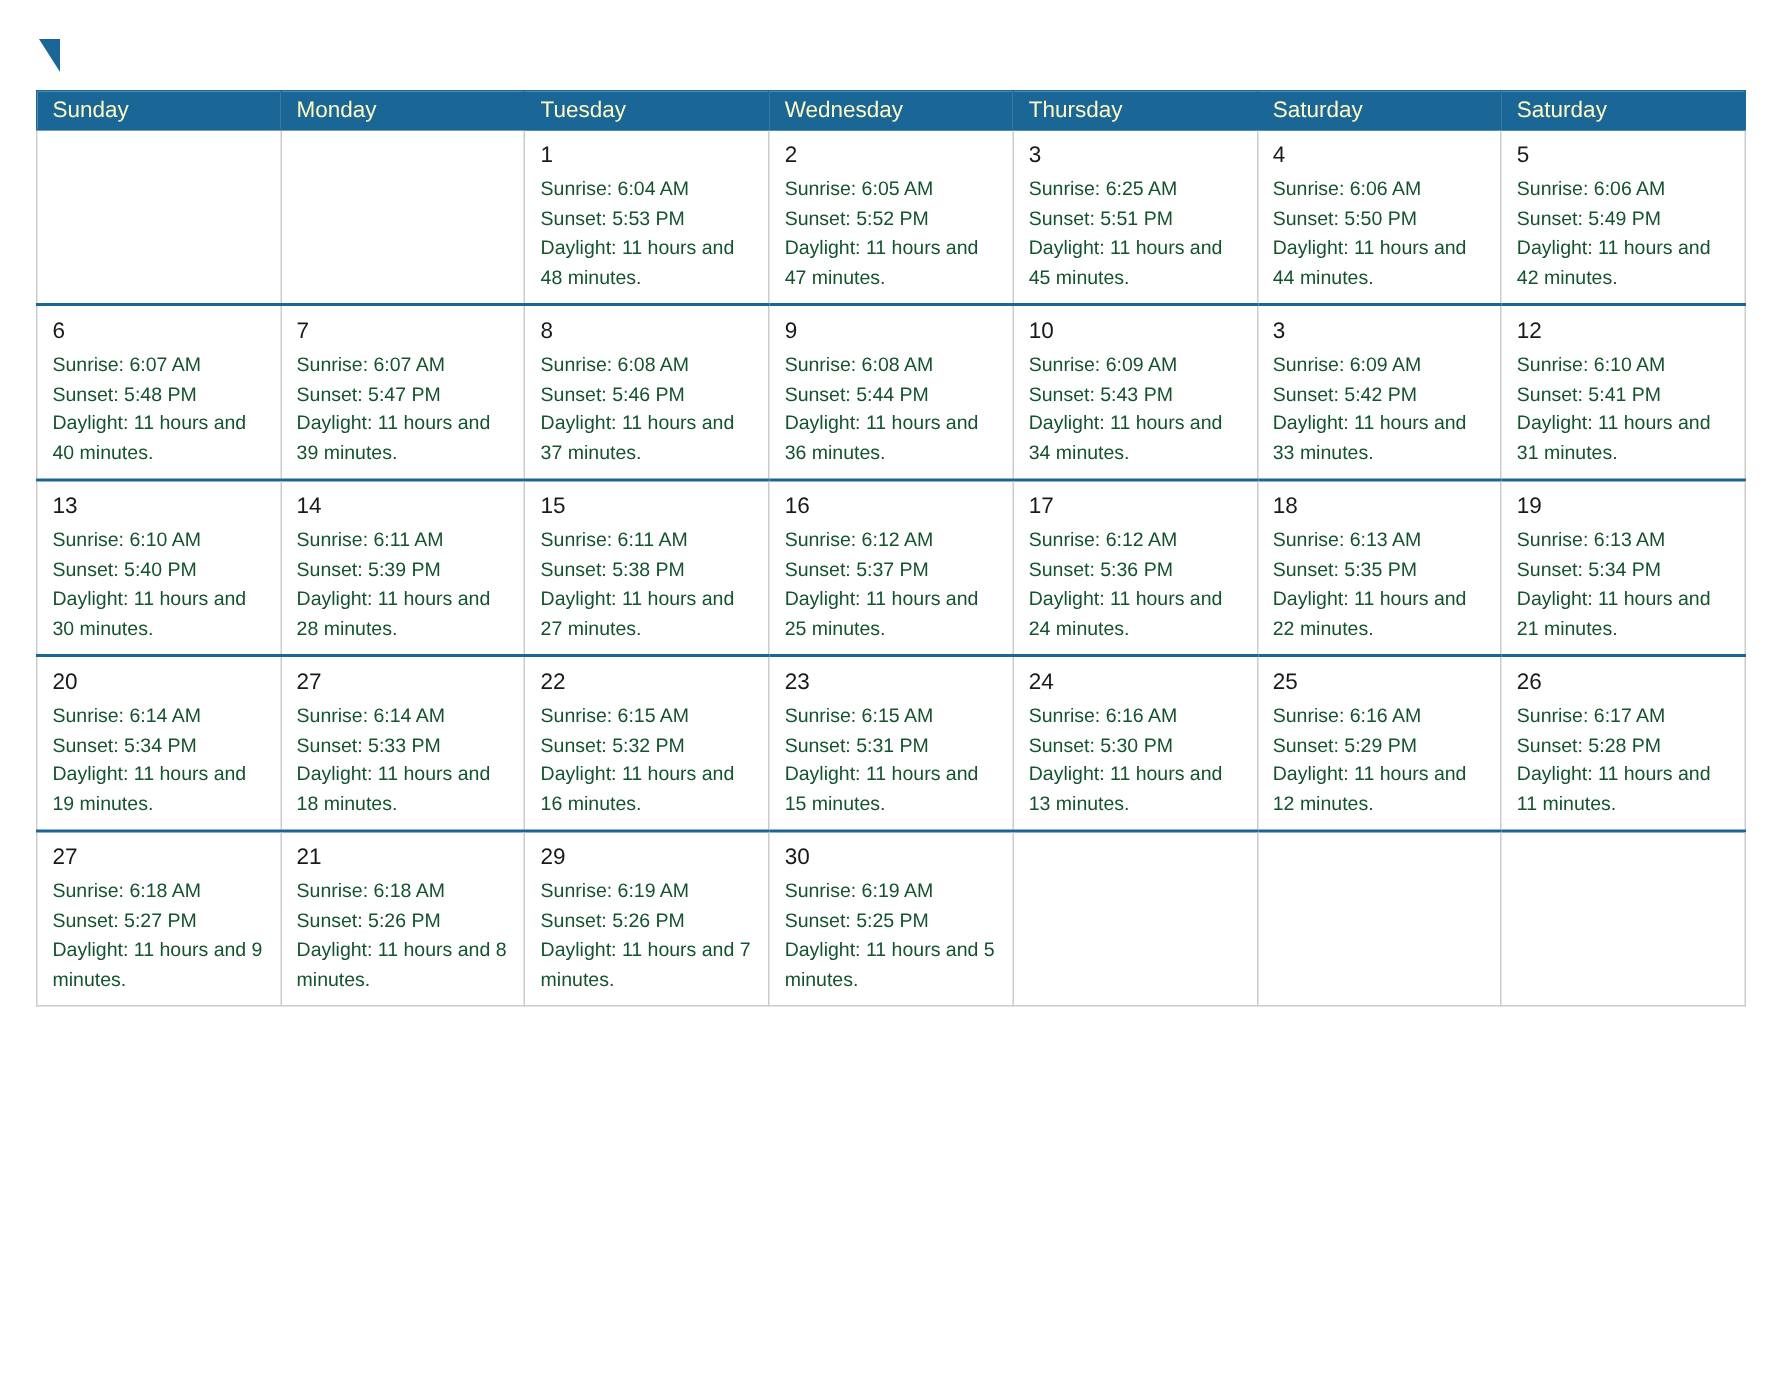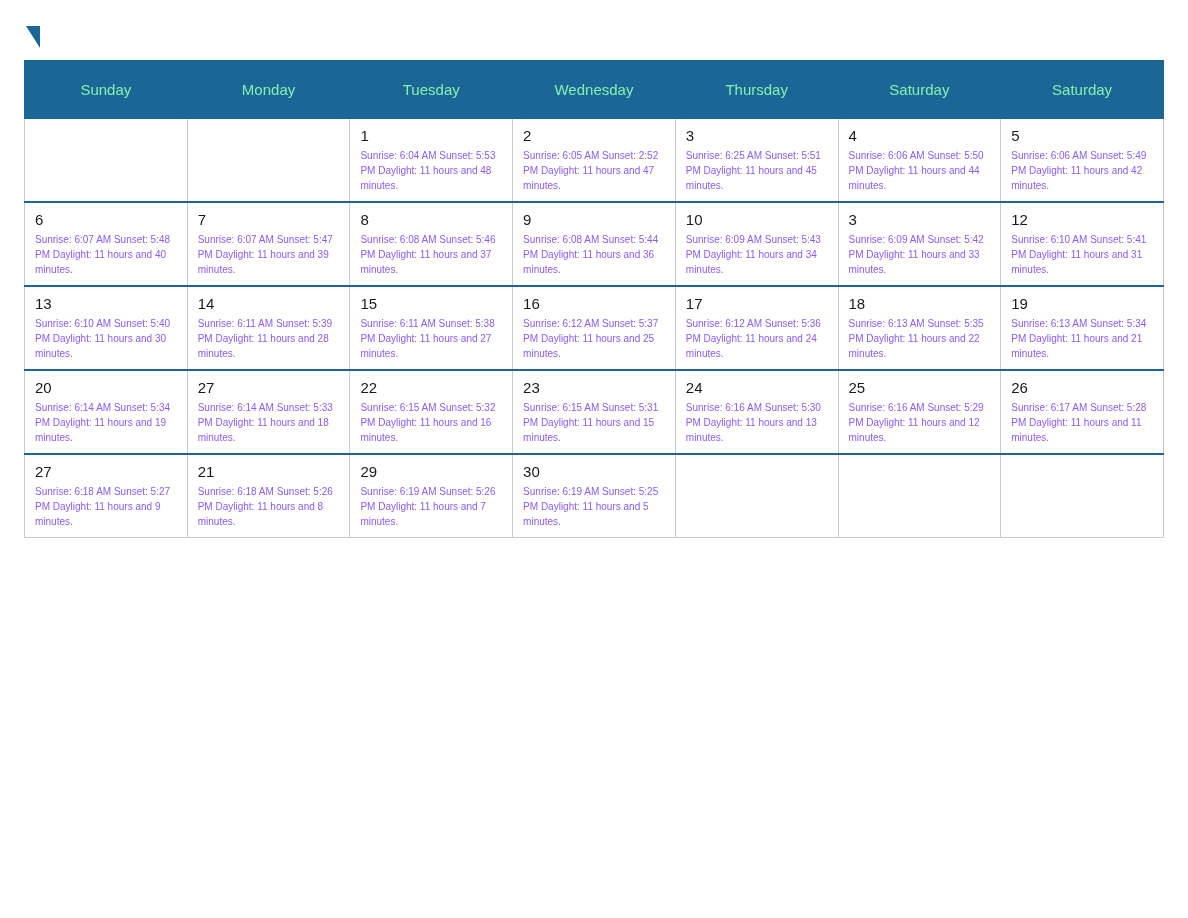--- a/index.html
+++ b/index.html
@@ -60,46 +60,46 @@
       color: #1a1a1a;
       margin-top: 4px;
     }
     .calendar {
       width: 100%;
       border-collapse: collapse;
       border: 1px solid #1a6696;
     }
     .calendar th {
       background-color: #1a6696;
-      color: #86efac;
+      color: #fef9c3;
       font-size: 15px;
       font-weight: normal;
-      padding: 20px 10px;
-      text-align: center;
+      padding: 4px 10px;
+      text-align: left;
       border: 1px solid #1a6696;
     }
     .calendar td {
       vertical-align: top;
       padding: 8px 10px;
       border: 1px solid #cccccc;
       width: 14.28%;
       min-height: 100px;
       font-size: 13px;
       color: #1a1a1a;
     }
     .day-num {
       font-size: 15px;
       font-weight: normal;
       color: #1a1a1a;
       display: block;
       margin-bottom: 4px;
     }
     .day-info {
-      font-size: 10px;
-      color: #8b5cf6;
+      font-size: 13px;
+      color: #14532d;
       line-height: 1.5;
     }
     .row-divider td {
       border-top: 2px solid #1a6696;
     }
     .empty-cell {
       background: #ffffff;
     }
   </style>
 </head>
@@ -138,21 +138,21 @@
         <td>
           <span class="day-num">1</span>
           <div class="day-info">Sunrise: 6:04 AM
 Sunset: 5:53 PM
 Daylight: 11 hours
 and 48 minutes.</div>
         </td>
         <td>
           <span class="day-num">2</span>
           <div class="day-info">Sunrise: 6:05 AM
-Sunset: 2:52 PM
+Sunset: 5:52 PM
 Daylight: 11 hours
 and 47 minutes.</div>
         </td>
         <td>
           <span class="day-num">3</span>
           <div class="day-info">Sunrise: 6:25 AM
 Sunset: 5:51 PM
 Daylight: 11 hours
 and 45 minutes.</div>
         </td>

